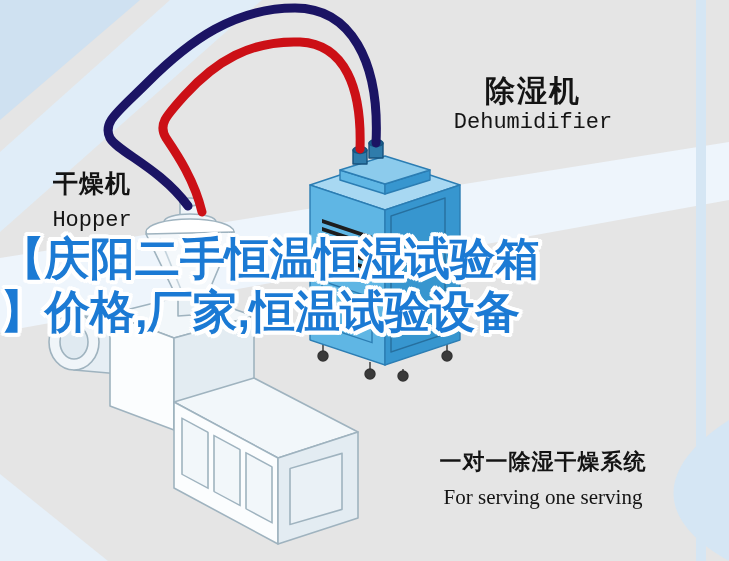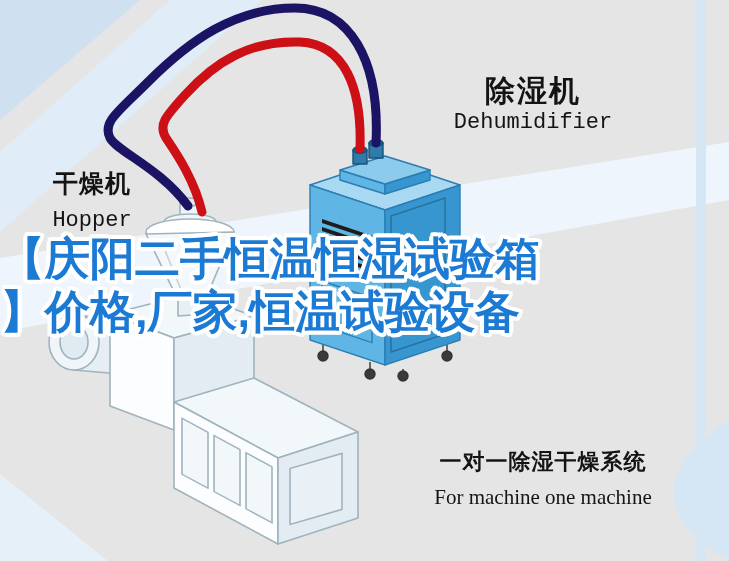--- a/index.html
+++ b/index.html
@@ -163,16 +163,16 @@
     <div class="label-en">Hopper</div>
   </div>
 
   <div id="title-overlay" class="abs">
     <div class="title-line">【庆阳二手恒温恒湿试验箱</div>
     <div class="title-line">】价格,厂家,恒温试验设备</div>
   </div>
 
   <div id="system-caption" class="abs">
     <div class="cap-cn">一对一除湿干燥系统</div>
-    <div class="cap-en">For machine one machine</div>
+    <div class="cap-en">For serving one serving</div>
   </div>
 
 </div>
 
 </body></html>

